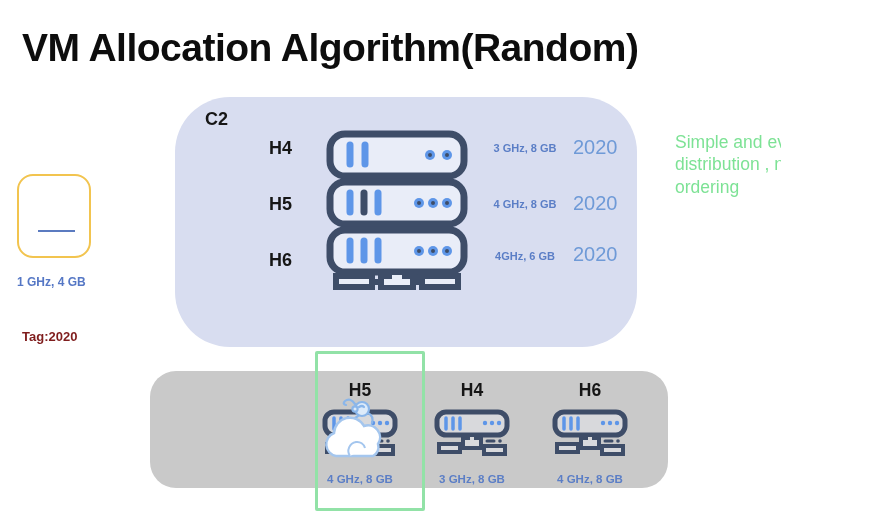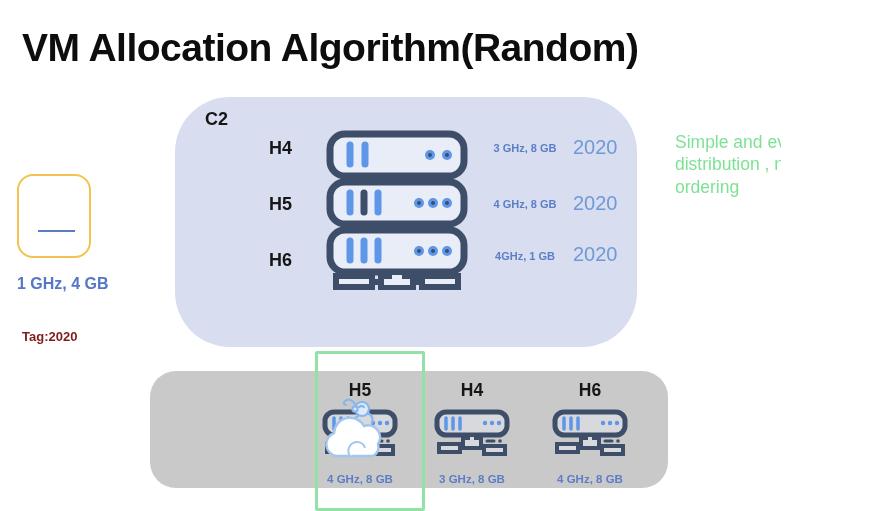--- a/index.html
+++ b/index.html
@@ -41,21 +41,21 @@
   }
   
   .vm-box{
     position:absolute;left:17px;top:174px;width:70px;height:80px;
     border:2.5px solid #f2c44f;border-radius:16px;background:#fff;
   }
   .vm-line{
     position:absolute;left:19px;top:54px;width:37px;height:2px;background:#5b7bc0;
   }
   .vm-spec{
-    position:absolute;left:17px;top:275px;font-size:16px;font-weight:700;color:#5577c5;
+    position:absolute;left:17px;top:275px;font-size:12px;font-weight:700;color:#5577c5;
   }
   .vm-tag{
     position:absolute;left:22px;top:329px;font-size:13px;font-weight:600;color:#7f1d1d;
   }
   
   .shuffled-box{
     position:absolute;left:150px;top:371px;width:518px;height:117px;
     background:#c9c9c9;border-radius:26px;
   }
   .shuffled-label{
@@ -90,21 +90,21 @@
       <div class="host-spec">3 GHz, 8 GB</div>
       <div class="host-tag">2020</div>
     </div>
     <div class="host-row row1">
       <div class="host-label">H5</div>
       <div class="host-spec">4 GHz, 8 GB</div>
       <div class="host-tag">2020</div>
     </div>
     <div class="host-row row2">
       <div class="host-label">H6</div>
-      <div class="host-spec">4GHz, 1 GB</div>
+      <div class="host-spec">4GHz, 6 GB</div>
       <div class="host-tag">2020</div>
     </div>
 
     <svg class="stack-icon" width="142" height="160" viewBox="0 0 142 160">
       <g stroke="#3e4d68" stroke-width="7" fill="#e9edf8">
         <rect x="4" y="4" width="134" height="42" rx="15"></rect>
         <rect x="4" y="52" width="134" height="42" rx="15"></rect>
         <rect x="4" y="100" width="134" height="42" rx="15"></rect>
       </g>
 

